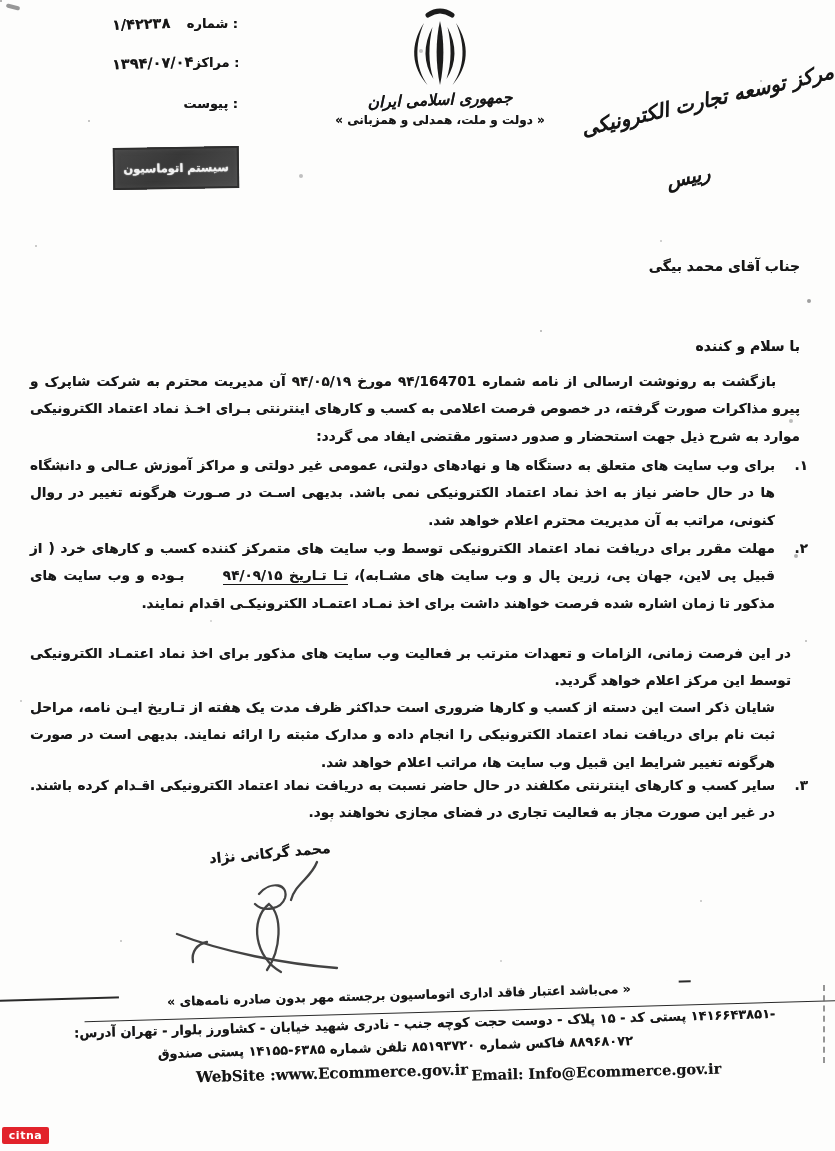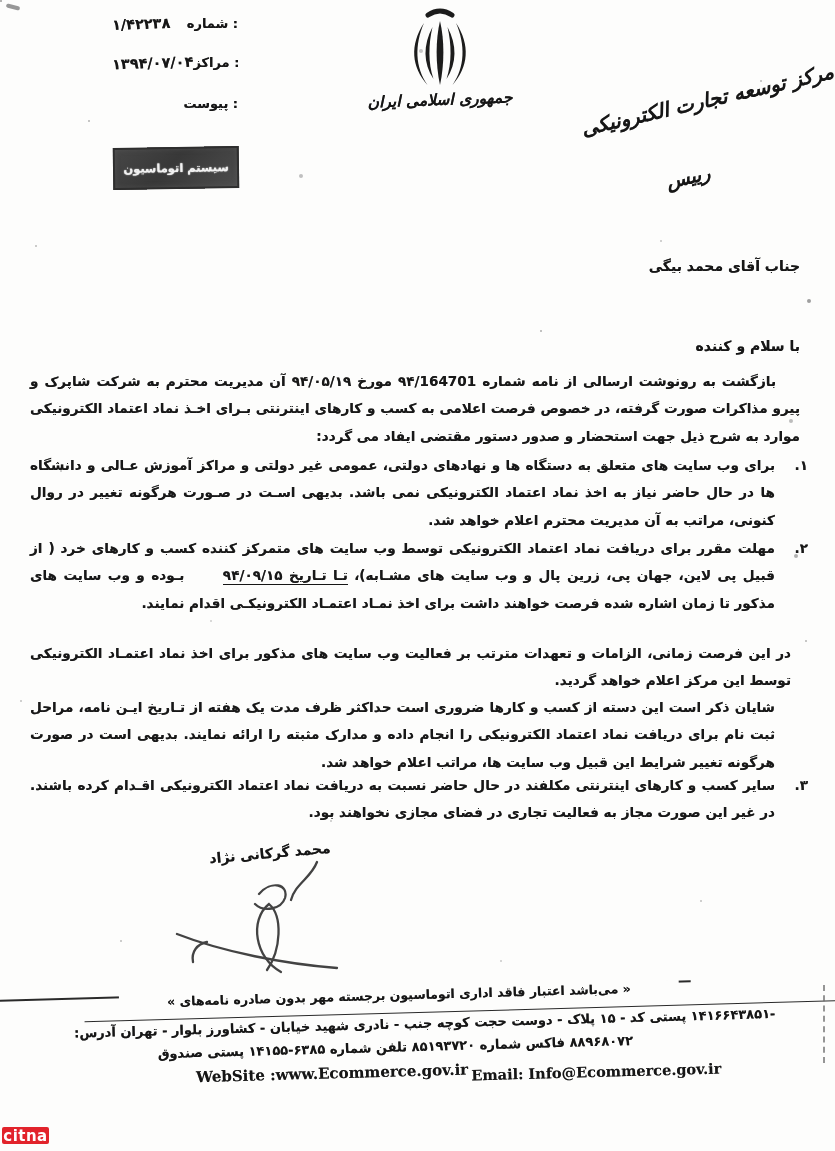--- a/index.html
+++ b/index.html
@@ -88,21 +88,21 @@
     text-shadow:0 0 .5px rgba(0,0,0,.55);}
   .f-web{position:absolute;top:90px;left:195px;font-family:"DejaVu Serif",serif;
     font-weight:bold;font-size:15px;text-shadow:0 0 .5px rgba(0,0,0,.5);}
   .f-email{position:absolute;top:96px;left:470px;font-family:"DejaVu Serif",serif;
     font-weight:bold;font-size:14.5px;text-shadow:0 0 .5px rgba(0,0,0,.5);}
   .f-dashes{position:absolute;right:10px;top:985px;height:78px;width:0;
     border-left:2px dashed #6a6a6a;opacity:.7;}
   
   .citna{position:absolute;left:2px;top:1127px;width:47px;height:17px;
     border-radius:2px;display:flex;align-items:center;justify-content:center;}
-  .citna span{color:#ffffff;font-weight:bold;font-size:15px;letter-spacing:.5px;
+  .citna span{color:#ffffff;font-weight:bold;font-size:11px;letter-spacing:.5px;
     font-family:"DejaVu Sans",sans-serif;text-align:center;}
   
   .speck{position:absolute;width:2px;height:2px;background:#9a9a9a;border-radius:50%;
     box-shadow:
       88px 120px 0 0 #b3b3b3, 300px 175px 0 1px #c0c0c0, 540px 330px 0 0 #aeaeae,
       760px 80px 0 0 #b8b8b8, 60px 470px 0 0 #c2c2c2, 790px 420px 0 1px #bcbcbc,
       20px 700px 0 0 #c0c0c0, 805px 640px 0 0 #b5b5b5, 120px 940px 0 0 #bdbdbd,
       420px 50px 0 1px #c6c6c6, 660px 240px 0 0 #c2c2c2, 210px 620px 0 0 #cccccc,
       795px 555px 0 1px #b0b0b0, 330px 820px 0 0 #c4c4c4, 700px 900px 0 0 #bfbfbf,
       500px 960px 0 0 #c8c8c8, 808px 300px 0 1px #9f9f9f, 35px 245px 0 0 #bababa;}
@@ -137,20 +137,21 @@
   <div class="emblem-block">
     <svg class="emblem-svg" width="80" height="82" viewBox="0 0 80 82">
       <path d="M28 9 Q40 1 52 9" stroke="#1c1c1c" stroke-width="5" fill="none" stroke-linecap="round"></path>
       <path d="M40 15 C35.5 34 35.5 58 40 79 C44.5 58 44.5 34 40 15 Z" fill="#1c1c1c"></path>
       <path d="M32.5 21 C23 39 23 57 33.5 73 C28 57 28.5 38 32.5 21 Z" fill="#1c1c1c"></path>
       <path d="M24 17 C9.5 39 11.5 61 27.5 79 C15 61 14.5 39 24 17 Z" fill="#1c1c1c"></path>
       <path d="M47.5 21 C57 39 57 57 46.5 73 C52 57 51.5 38 47.5 21 Z" fill="#1c1c1c"></path>
       <path d="M56 17 C70.5 39 68.5 61 52.5 79 C65 61 65.5 39 56 17 Z" fill="#1c1c1c"></path>
     </svg>
     <div class="emblem-country rtl">جمهوری اسلامی ایران</div>
+    <div class="emblem-slogan">« دولت و ملت، همدلی و همزبانی »</div>
   </div>
 
   <div class="callig1">مرکز توسعه تجارت الکترونیکی</div>
   <div class="callig2">رییس</div>
 
   <div class="recipient-name rtl">جناب آقای محمد بیگی</div>
   <div class="salutation rtl">با سلام و کننده</div>
 
   <div class="para intro">بازگشت به رونوشت ارسالی از نامه شماره ۹۴/164701 مورخ ۹۴/۰۵/۱۹ آن مدیریت محترم به شرکت شاپرک و پیرو مذاکرات صورت گرفته، در خصوص فرصت اعلامی به کسب و کارهای اینترنتی بـرای اخـذ نماد اعتماد الکترونیکی موارد به شرح ذیل جهت استحضار و صدور دستور مقتضی ایفاد می گردد:</div>
 

